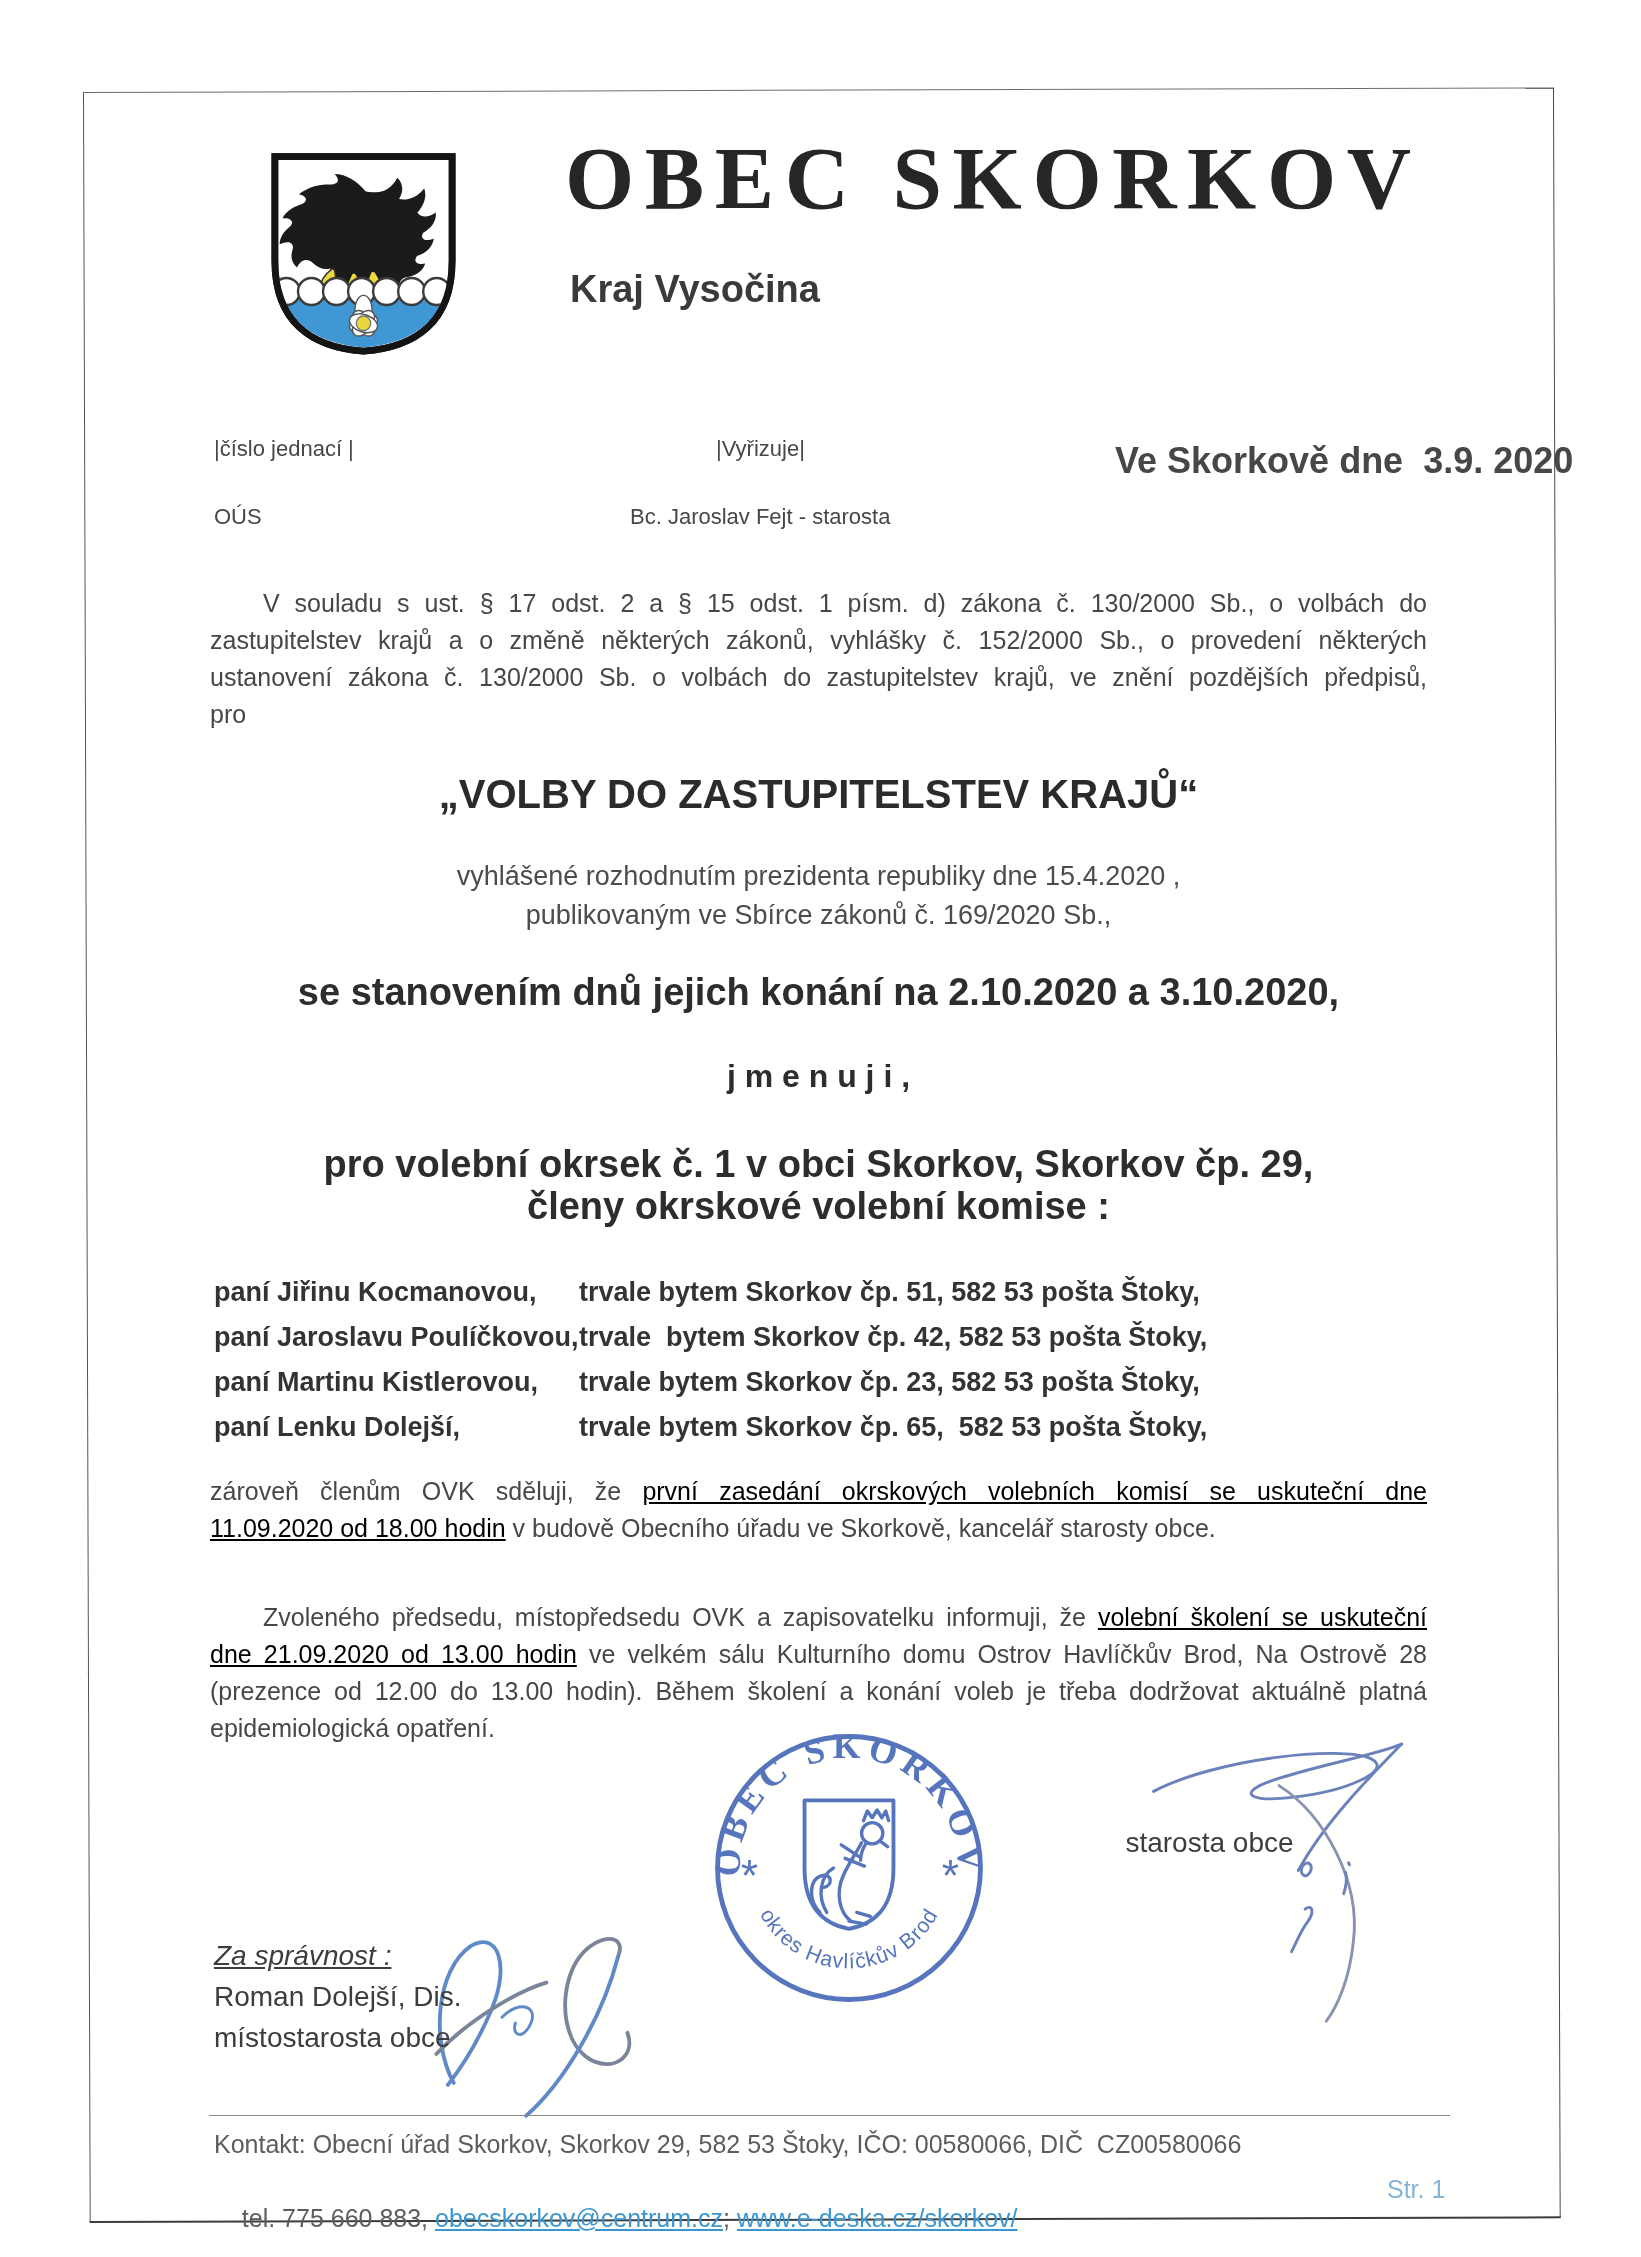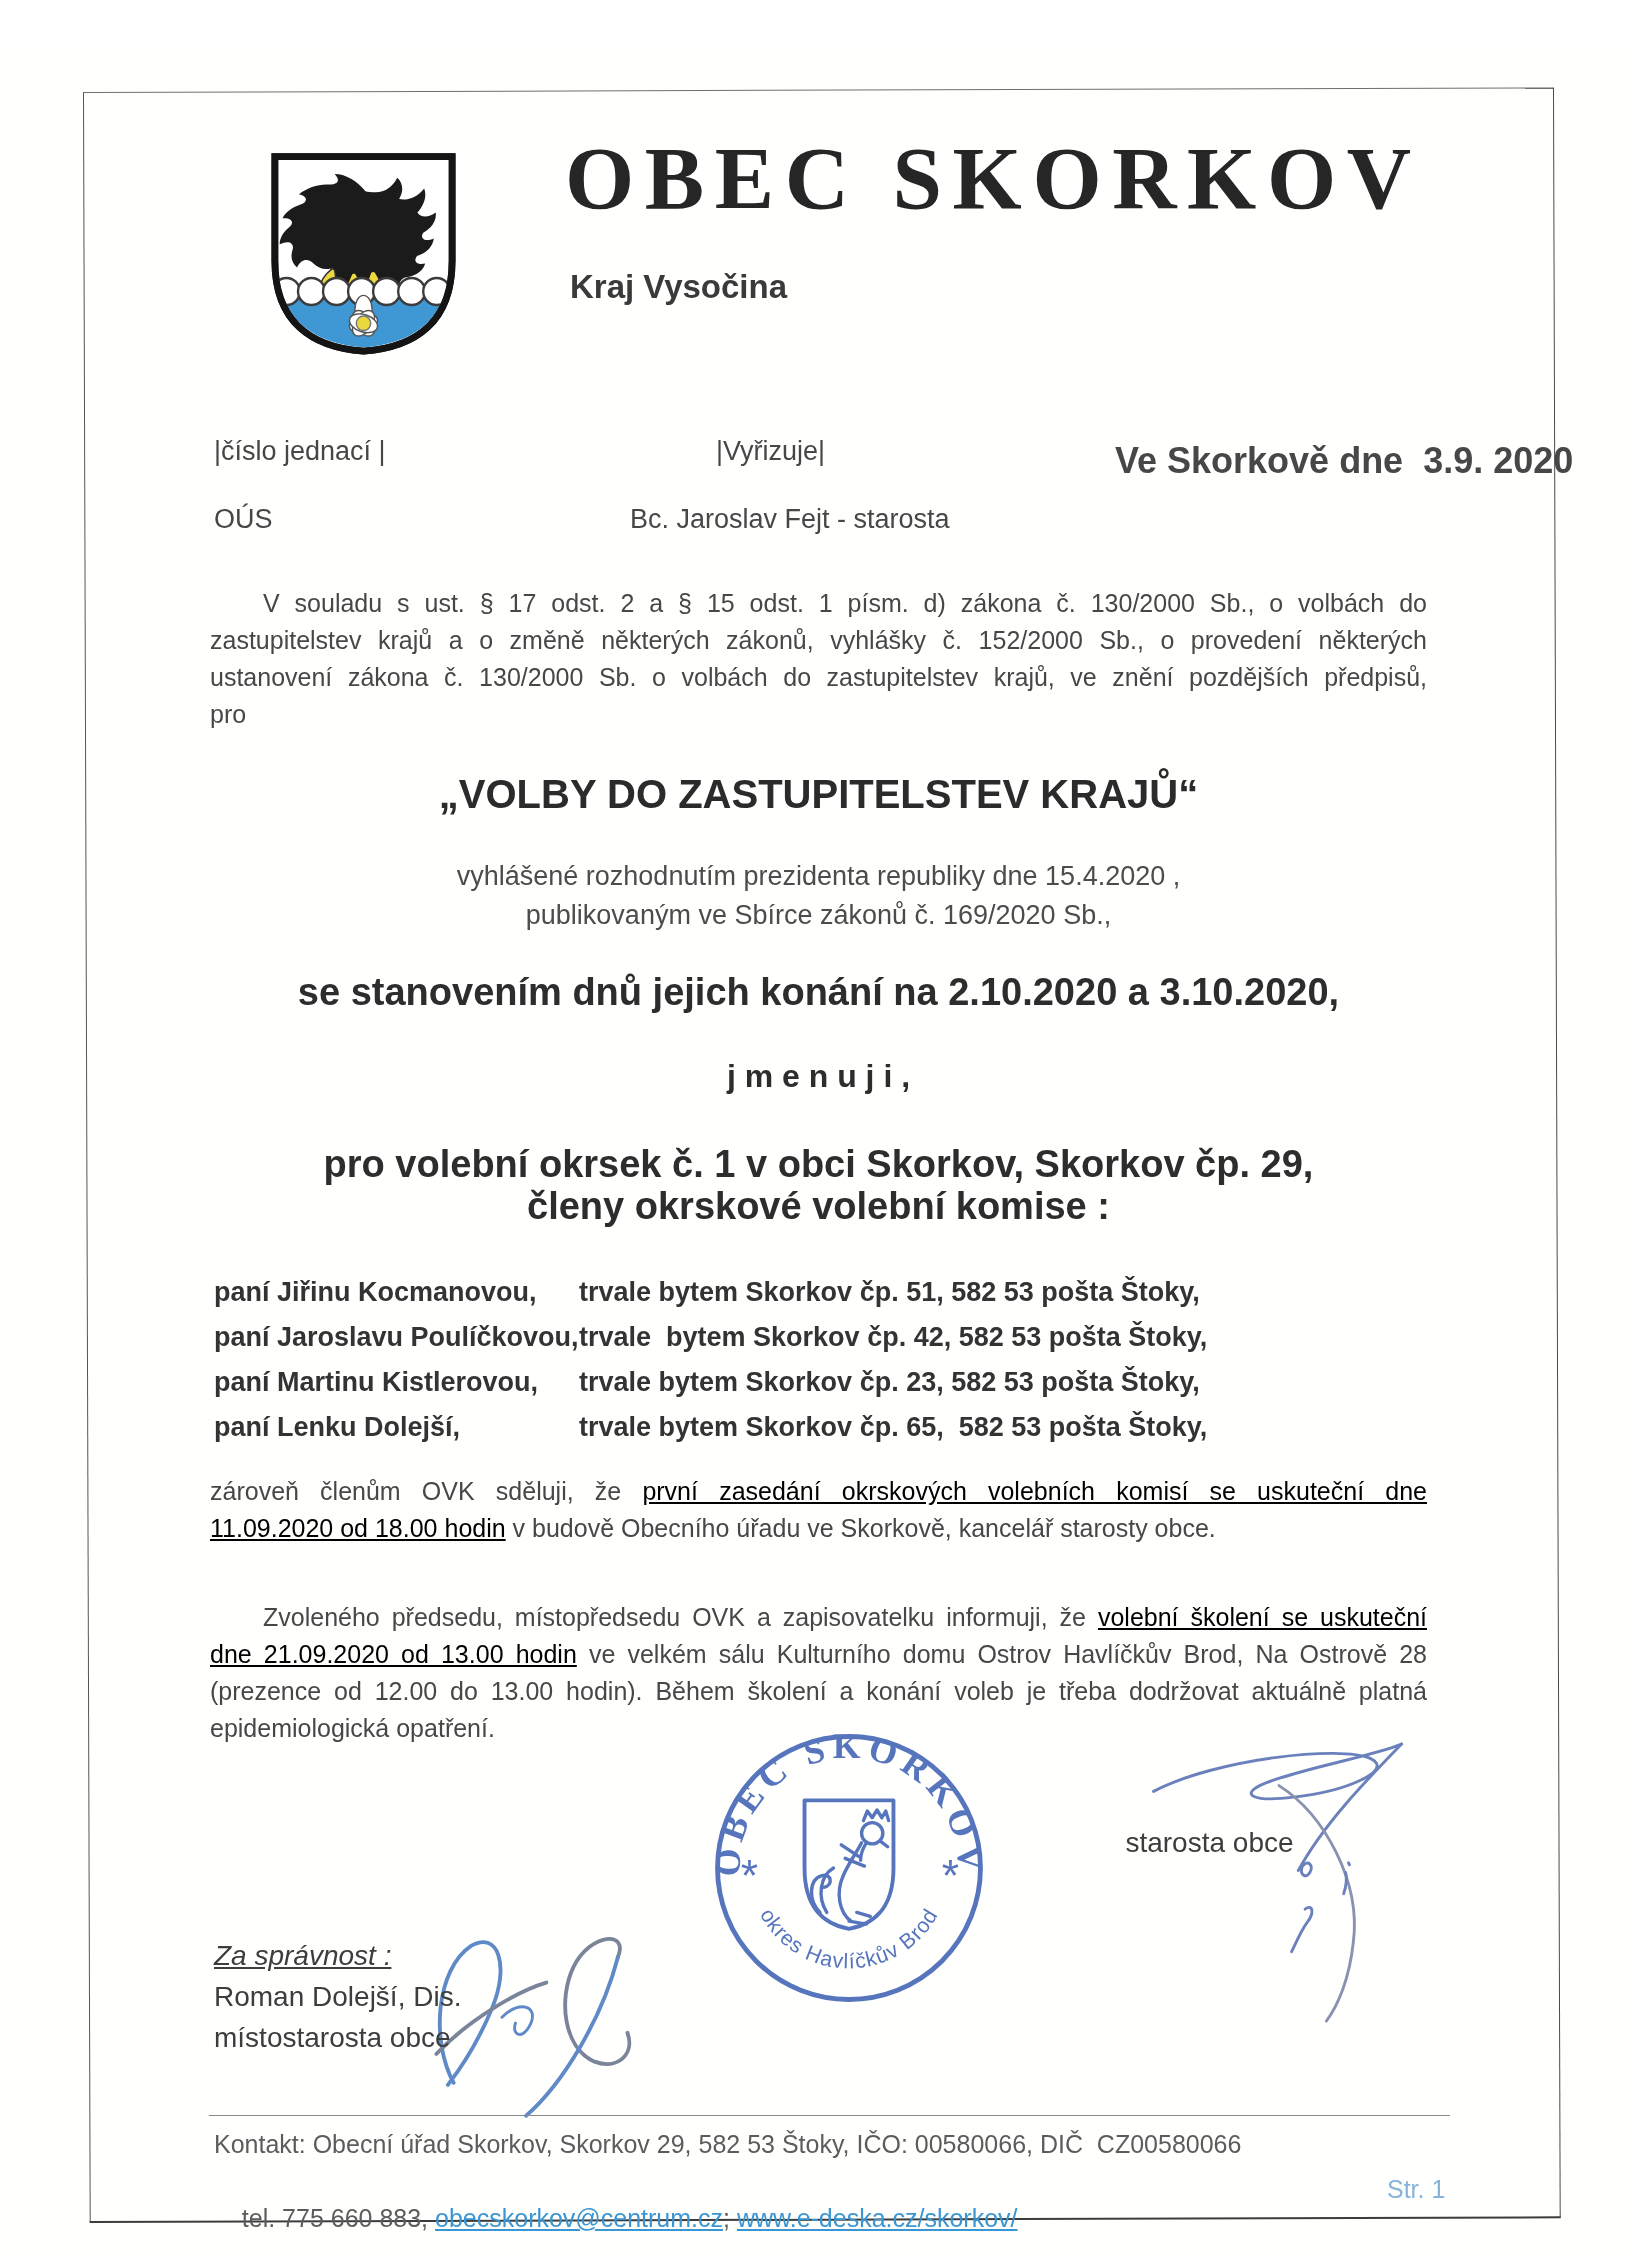--- a/index.html
+++ b/index.html
@@ -5,22 +5,22 @@
   html,body{margin:0;padding:0;background:#ffffff;}
   .page{position:relative;width:1641px;height:2257px;background:#fffffe;overflow:hidden;
         font-family:"Liberation Sans","DejaVu Sans",sans-serif;color:#454545;margin-top:48px;}
   .abs{position:absolute;}
   .frame{left:83px;top:44px;width:1469px;height:2128px;
          border-style:solid;border-width:1.9px 1.9px 2.9px 1.9px;
          border-color:#6e6e6e #4a4a4a #3c3c3c #565656;
          transform:rotate(-0.18deg);transform-origin:0 0;}
   .org-name{font-family:"Liberation Serif","DejaVu Serif",serif;font-weight:bold;
             font-size:89px;letter-spacing:10.6px;color:#262626;white-space:pre;}
-  .region{font-size:33px;font-weight:bold;color:#3a3a3a;white-space:pre;}
-  .ref{font-size:27px;color:#474747;white-space:pre;}
+  .region{font-size:38px;font-weight:bold;color:#3a3a3a;white-space:pre;}
+  .ref{font-size:22px;color:#474747;white-space:pre;}
   .body-par{width:1217px;font-size:25px;line-height:37px;color:#474747;}
   .jl{text-align:justify;text-align-last:justify;-moz-text-align-last:justify;}
   .ll{text-align:left;}
   .indent{padding-left:53px;}
   .bu{font-weight:400;text-decoration:underline;color:#000000;}
   .center-col{left:210px;width:1217px;text-align:center;}
   .title{font-size:40px;font-weight:700;color:#2b2b2b;white-space:pre;}
   .sub{font-size:27px;color:#4c4c4c;line-height:39px;}
   .h-bold{font-size:38px;font-weight:700;color:#2d2d2d;white-space:pre;}
   .appoint{font-size:32px;font-weight:700;color:#2d2d2d;white-space:pre;}

